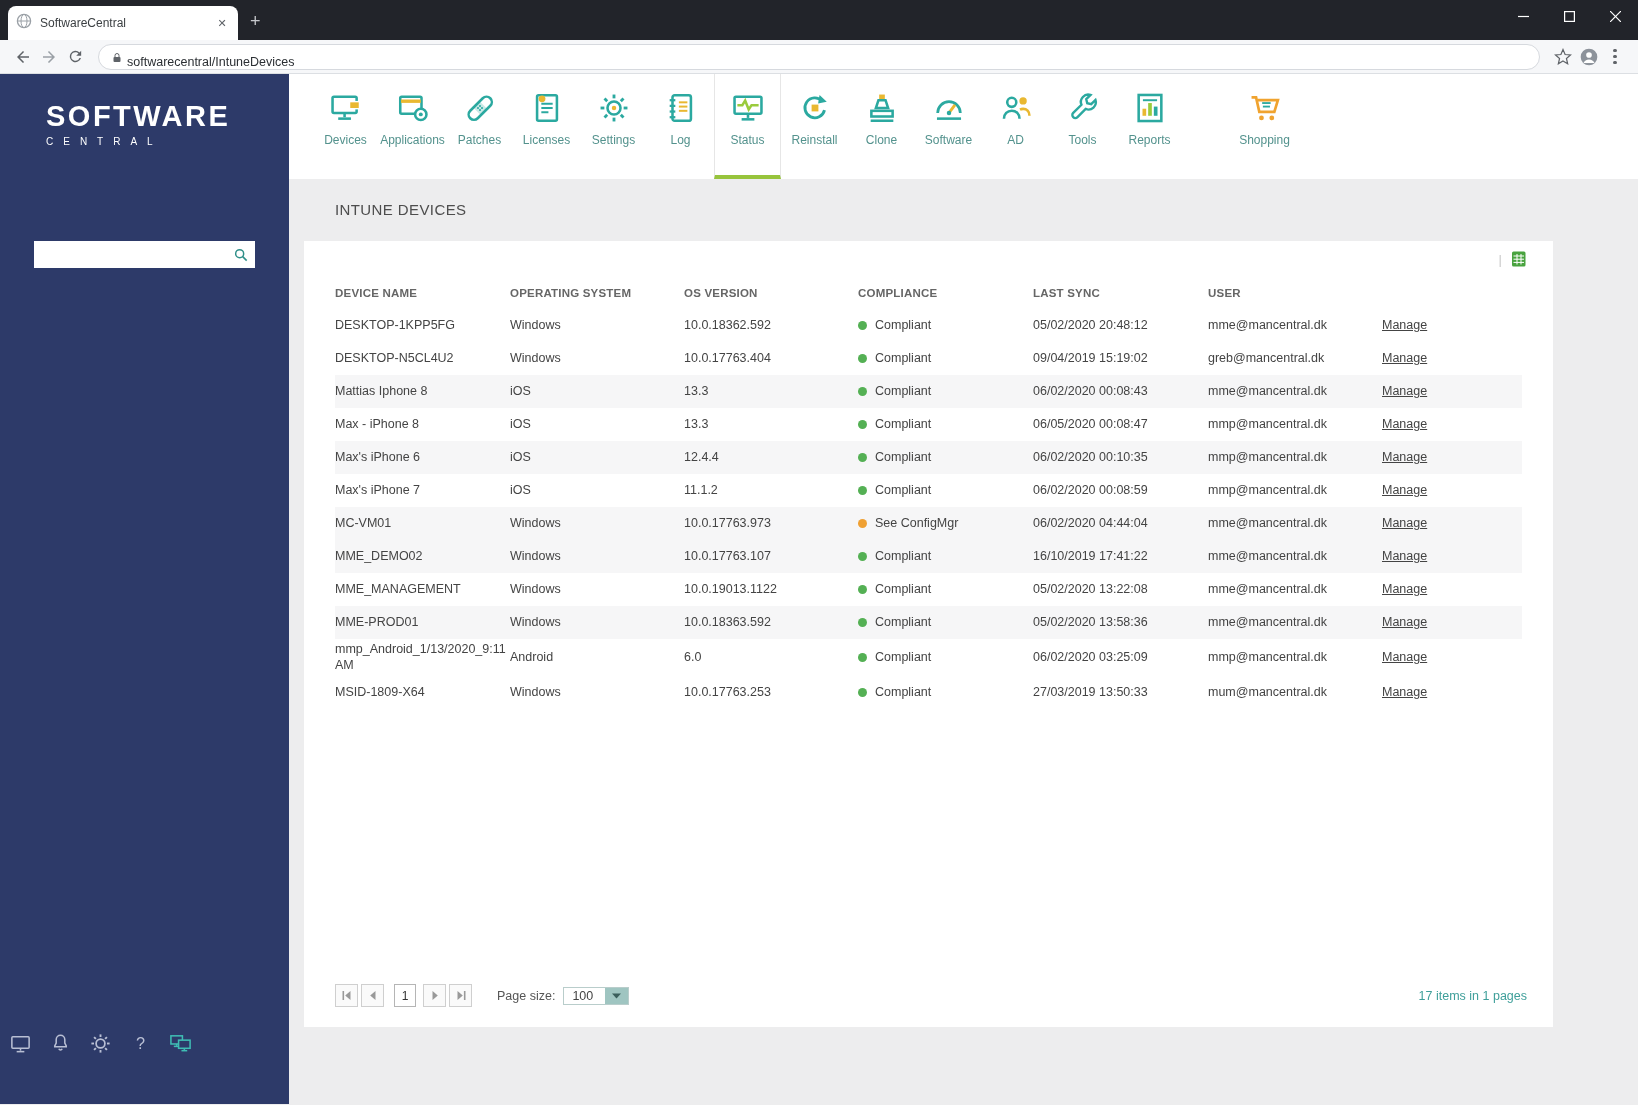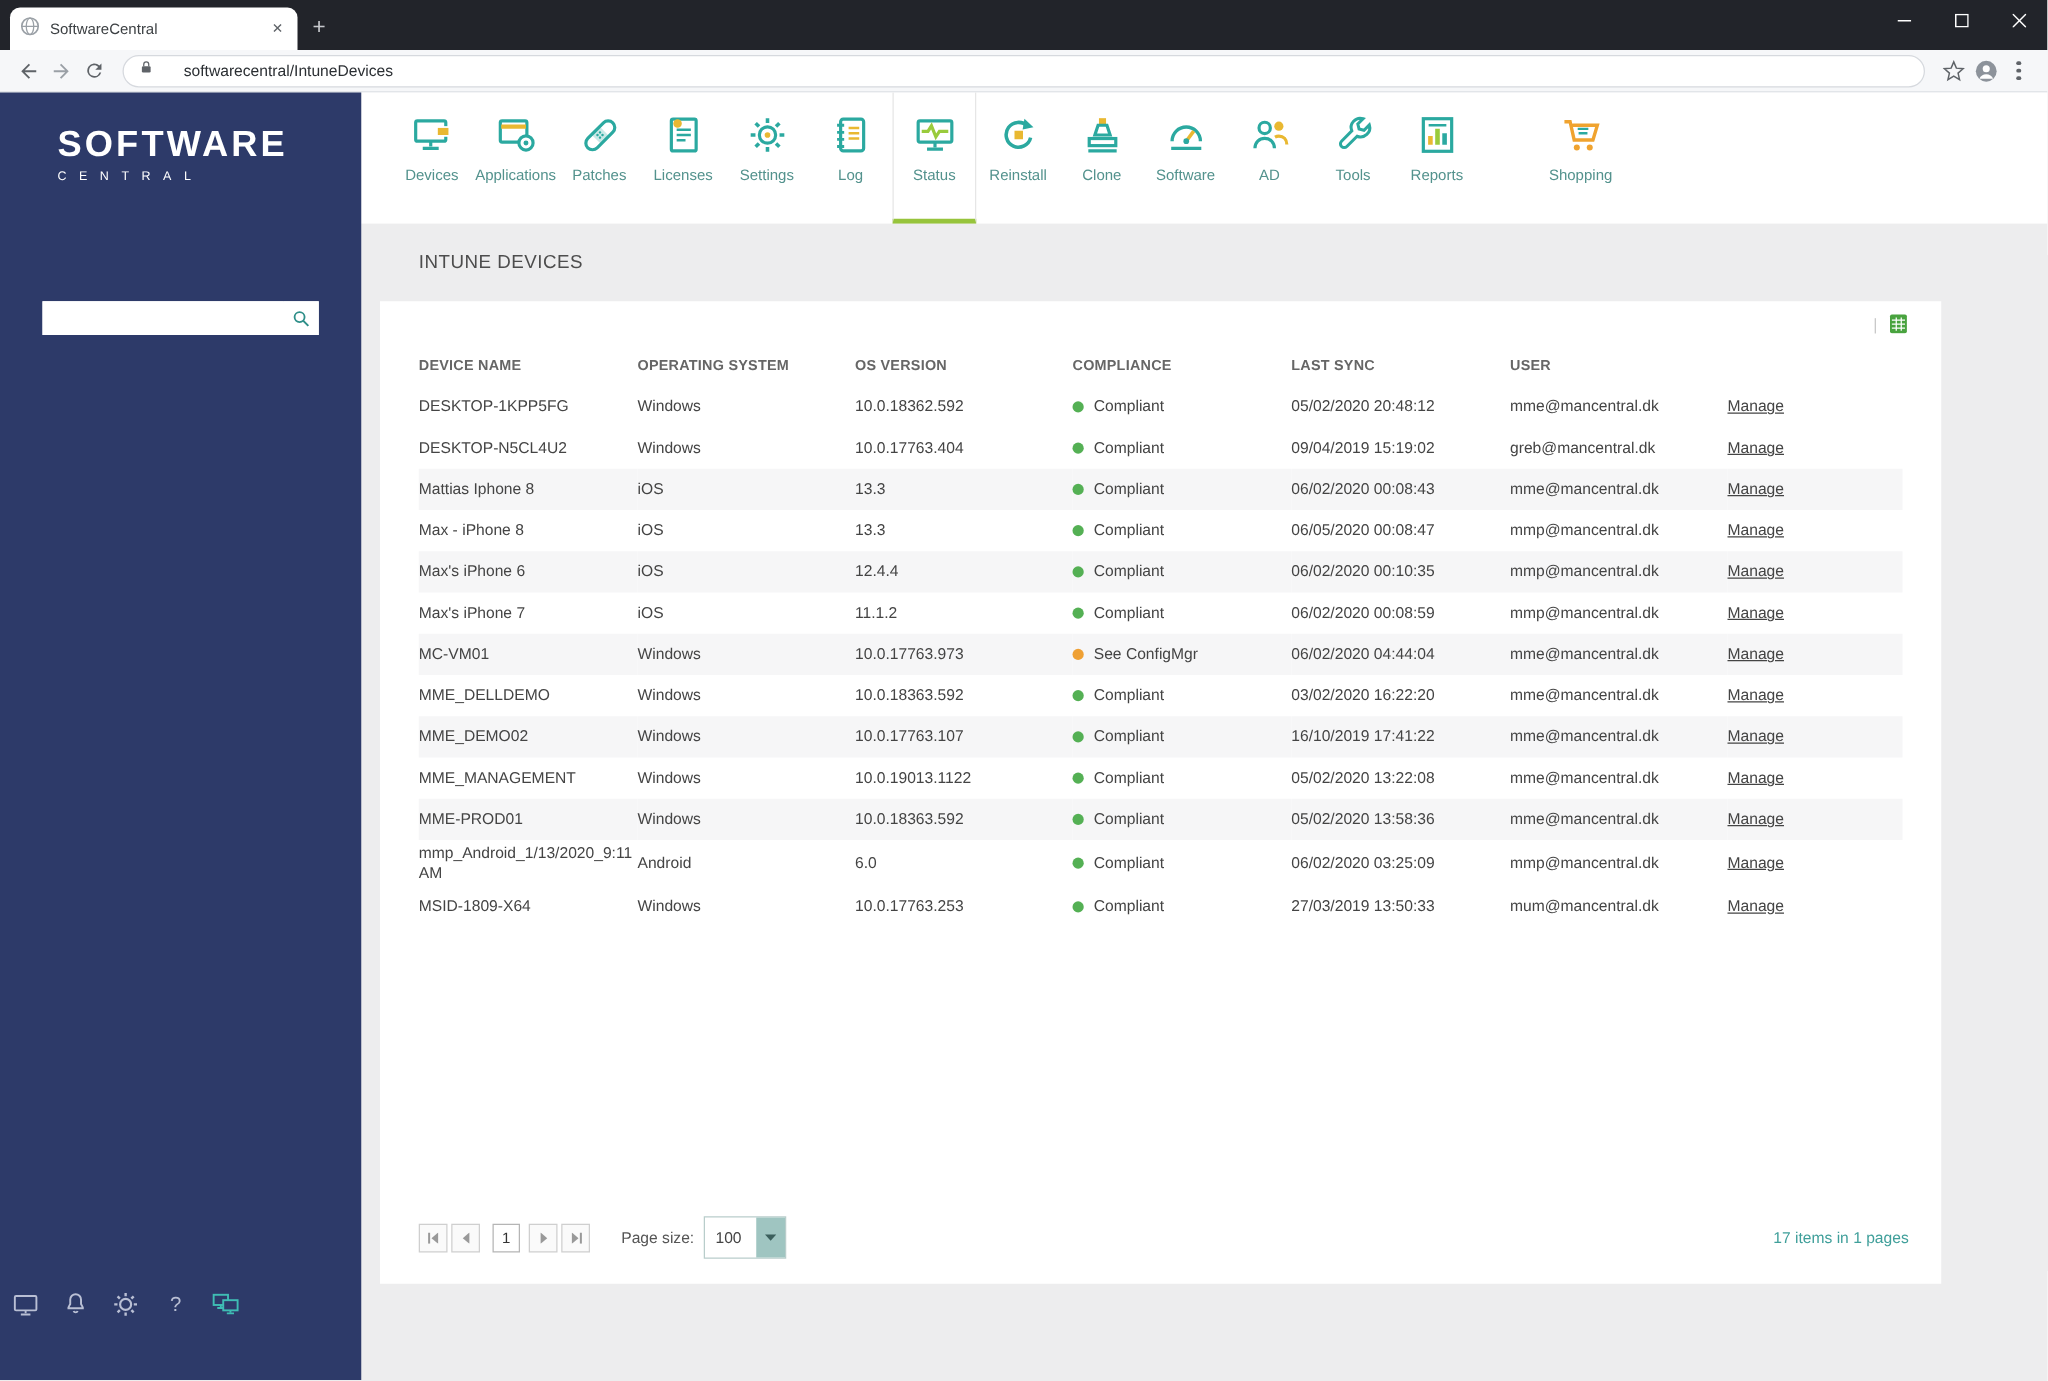--- a/index.html
+++ b/index.html
@@ -13,21 +13,21 @@
        display:flex;align-items:center;padding:0 8px;gap:8px;cursor:default}
   .tab-title{font-size:12px;color:#3c4043;flex:1;white-space:nowrap;overflow:hidden}
   .tab-close{color:#5f6368;font-size:11px;width:16px;height:16px;line-height:16px;text-align:center;border-radius:50%}
   .newtab{color:#c6c8cc;font-size:18px;margin:0 0 10px 12px;line-height:1}
   .win-controls{position:absolute;top:0;right:0;display:flex}
   .win-btn{width:46px;height:32px;display:flex;align-items:center;justify-content:center}
 
   .toolbar{height:34px;background:#f6f7f9;border-bottom:1px solid #dcdfe3;display:flex;align-items:center;padding:0 10px}
   .tb-icon{width:26px;height:26px;display:flex;align-items:center;justify-content:center;border-radius:50%}
   .omnibox{flex:1;height:26px;background:#fff;border:1px solid #d6d9de;border-radius:13px;
-           display:flex;align-items:center;padding:0 12px;gap:24px;margin:0 10px}
+           display:flex;align-items:flex-end;padding:0 12px;gap:4px;margin:0 10px}
   .url{font-size:12.5px;color:#2b2f33}
   .dots{display:flex;flex-direction:column;gap:2.5px}
   .dots i{width:3.5px;height:3.5px;border-radius:50%;background:#5f6368}
 
   
   .app{display:flex;height:1030px}
   .sidebar{width:289px;background:#2d3a69;position:relative;flex-shrink:0}
   .logo{padding:26px 0 0 46px;color:#fff;user-select:none}
   .logo-line1{font-size:29px;font-weight:bold;letter-spacing:2.5px}
   .logo-line2{font-size:10px;letter-spacing:10px;margin-top:3px}
@@ -60,21 +60,21 @@
   .grid tr.alt{background:#f6f6f7}
   .dot{display:inline-block;width:9px;height:9px;border-radius:50%;margin-right:8px;vertical-align:-1px}
   .dot.ok{background:#54b054}
   .dot.warn{background:#efa033}
   a.manage{color:#444;text-decoration:underline;cursor:pointer}
 
   .pager{margin-top:auto;display:flex;align-items:center;padding:0 26px 20px 31px;position:relative}
   .pg-btn{width:23px;height:23px;border:1px solid #cfcfcf;background:#fafafa;display:flex;align-items:center;justify-content:center;margin-right:3px;cursor:pointer}
   .pg-current{width:22px;height:23px;border:1px solid #b5b5b5;background:#fff;display:flex;align-items:center;justify-content:center;font-size:12px;color:#333;margin:0 7px}
   .page-size-label{margin-left:22px;font-size:12.5px;color:#555}
-  .page-size-select{margin-left:8px;width:66px;height:34px;border:1px solid #b9cdcb;display:flex;align-items:stretch;background:#fff;cursor:pointer}
+  .page-size-select{margin-left:8px;width:66px;height:18px;border:1px solid #b9cdcb;display:flex;align-items:stretch;background:#fff;cursor:pointer}
   .page-size-value{flex:1;display:flex;align-items:center;padding-left:8px;font-size:12.5px;color:#444}
   .page-size-caret{width:23px;background:#9fc5c1;display:flex;align-items:center;justify-content:center}
   .page-size-caret svg{display:block}
   .pager-summary{position:absolute;right:26px;font-size:12.5px;color:#3f9f9a}
 </style>
 </head>
 <body>
 
 <div class="titlebar">
   <div class="tab">
@@ -496,29 +496,20 @@
               </tr>
               <tr class="alt">
                 <td>MC-VM01</td>
                 <td>Windows</td>
                 <td>10.0.17763.973</td>
                 <td><span class="dot warn"></span><span>See ConfigMgr</span></td>
                 <td>06/02/2020 04:44:04</td>
                 <td>mme@mancentral.dk</td>
                 <td><a class="manage">Manage</a></td>
               </tr>
-              <tr>
-                <td>MME_DELLDEMO</td>
-                <td>Windows</td>
-                <td>10.0.18363.592</td>
-                <td><span class="dot ok"></span><span>Compliant</span></td>
-                <td>03/02/2020 16:22:20</td>
-                <td>mme@mancentral.dk</td>
-                <td><a class="manage">Manage</a></td>
-              </tr>
               <tr class="alt">
                 <td>MME_DEMO02</td>
                 <td>Windows</td>
                 <td>10.0.17763.107</td>
                 <td><span class="dot ok"></span><span>Compliant</span></td>
                 <td>16/10/2019 17:41:22</td>
                 <td>mme@mancentral.dk</td>
                 <td><a class="manage">Manage</a></td>
               </tr>
               <tr>

